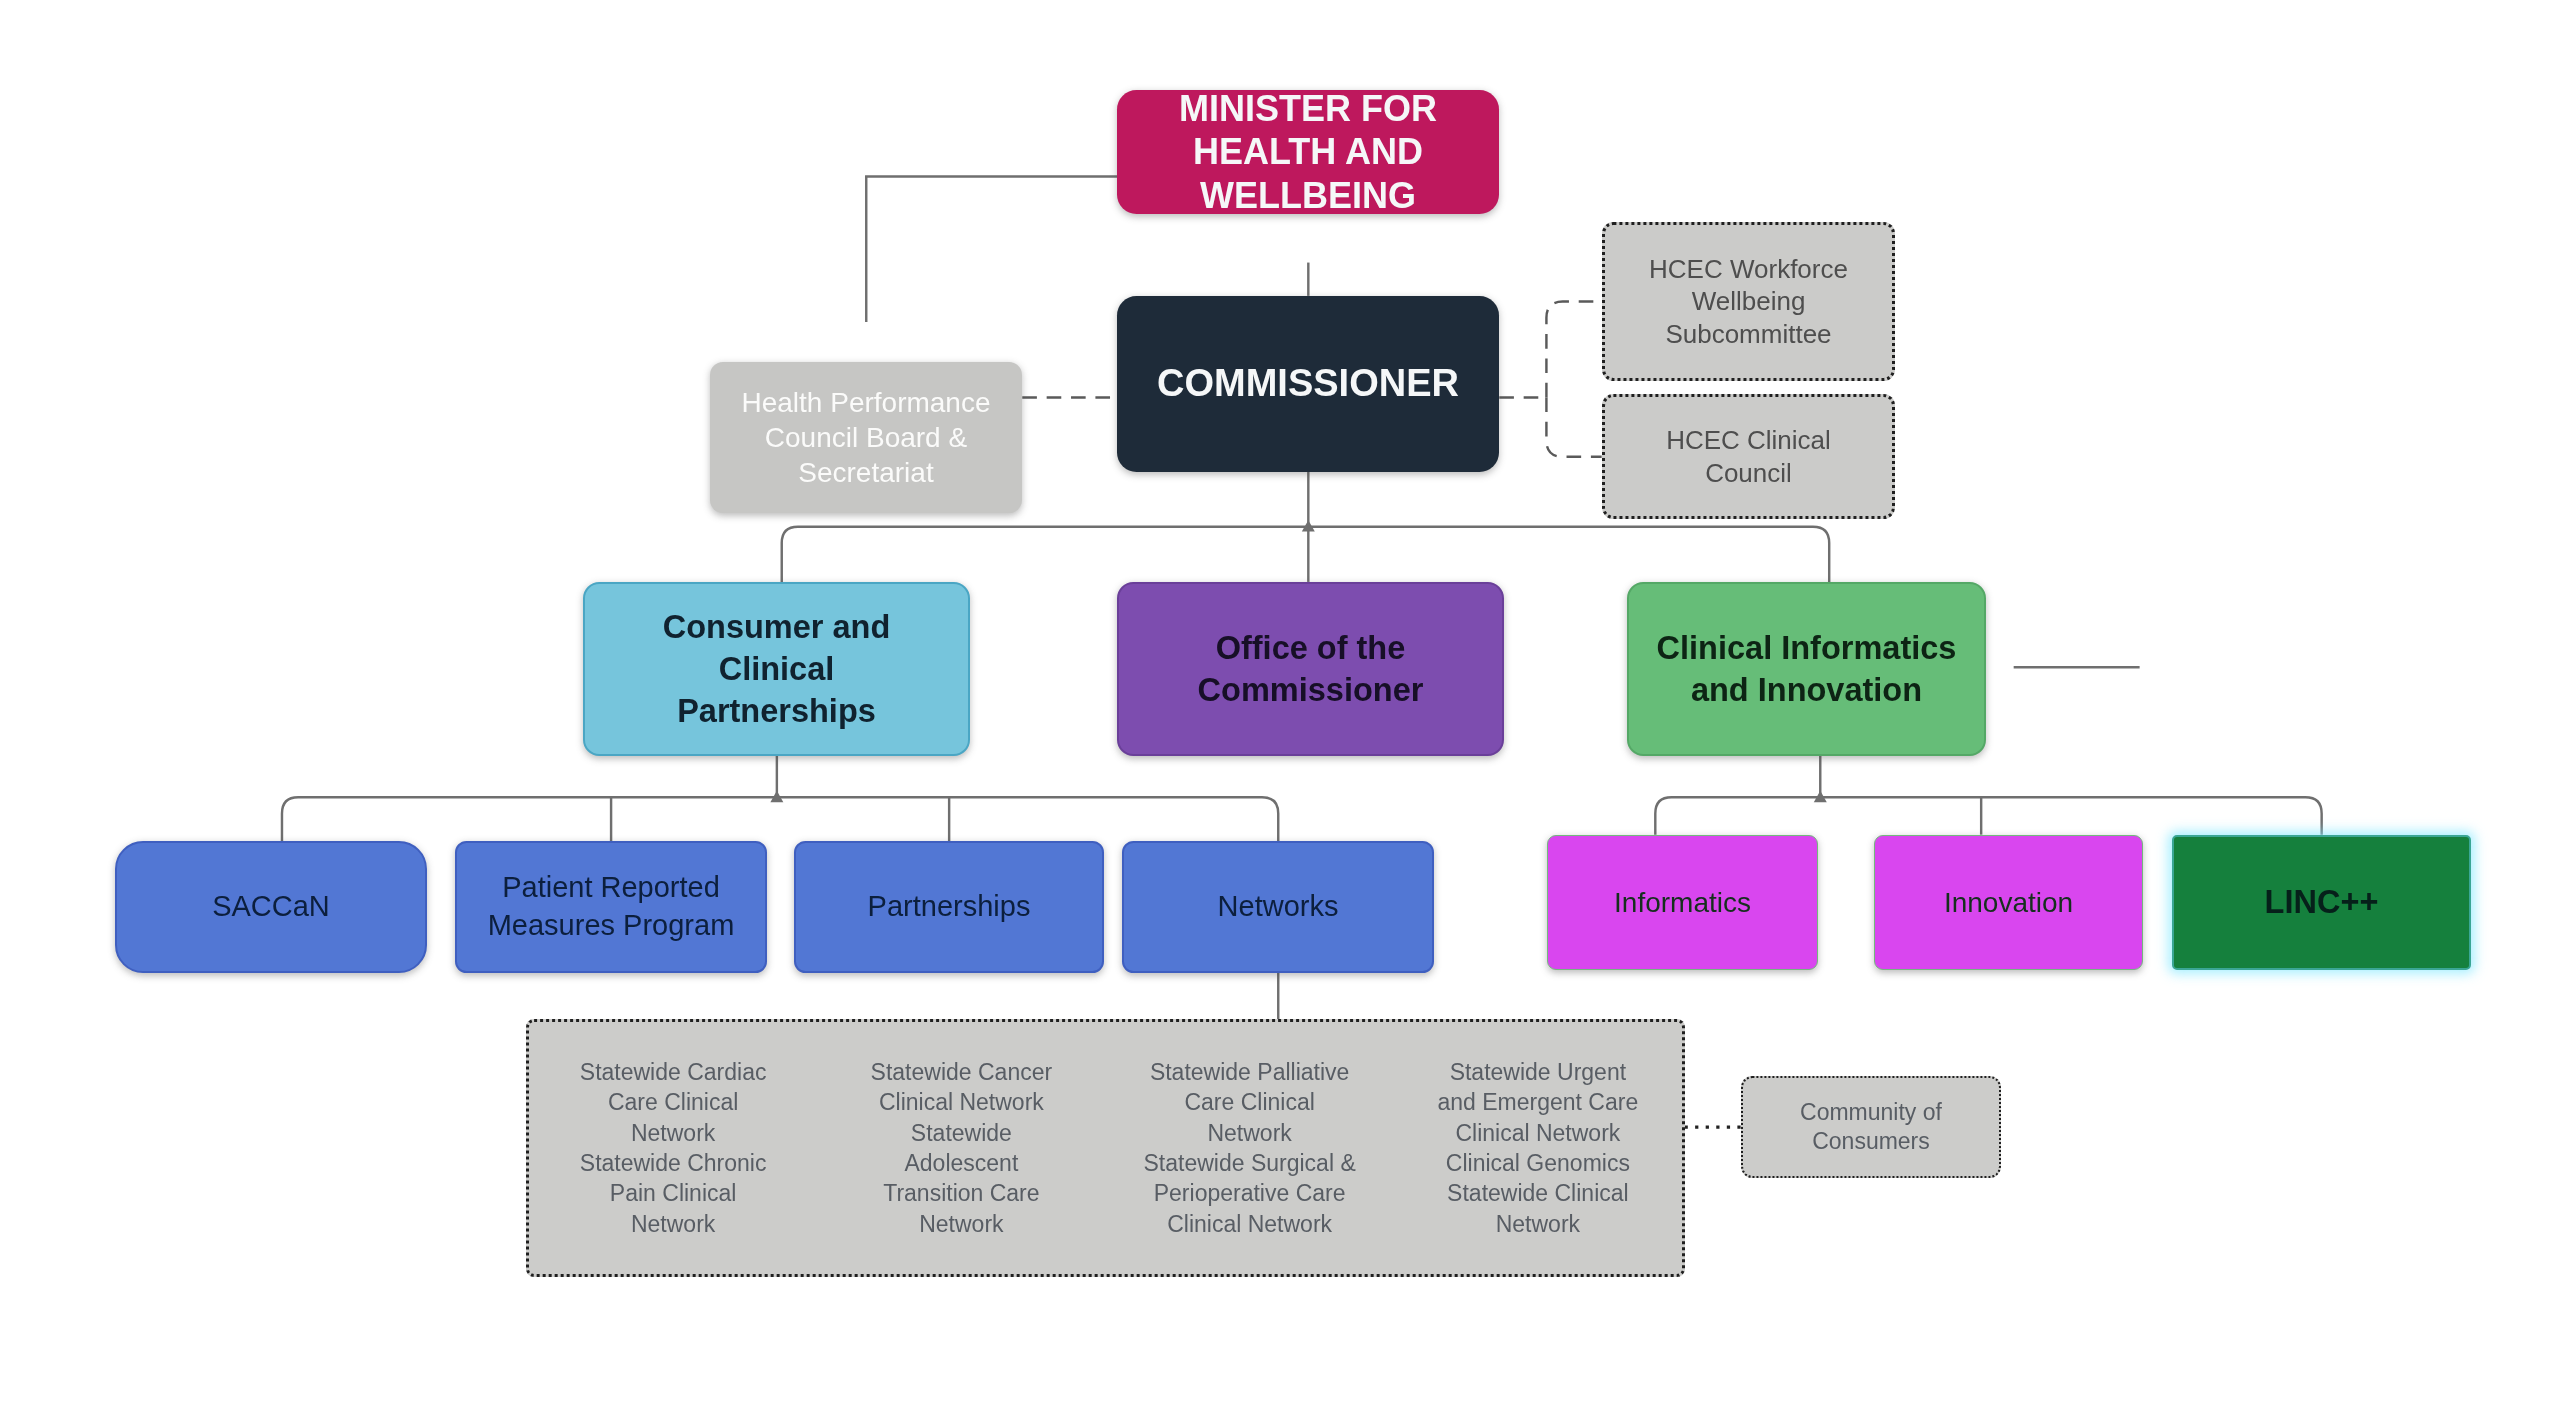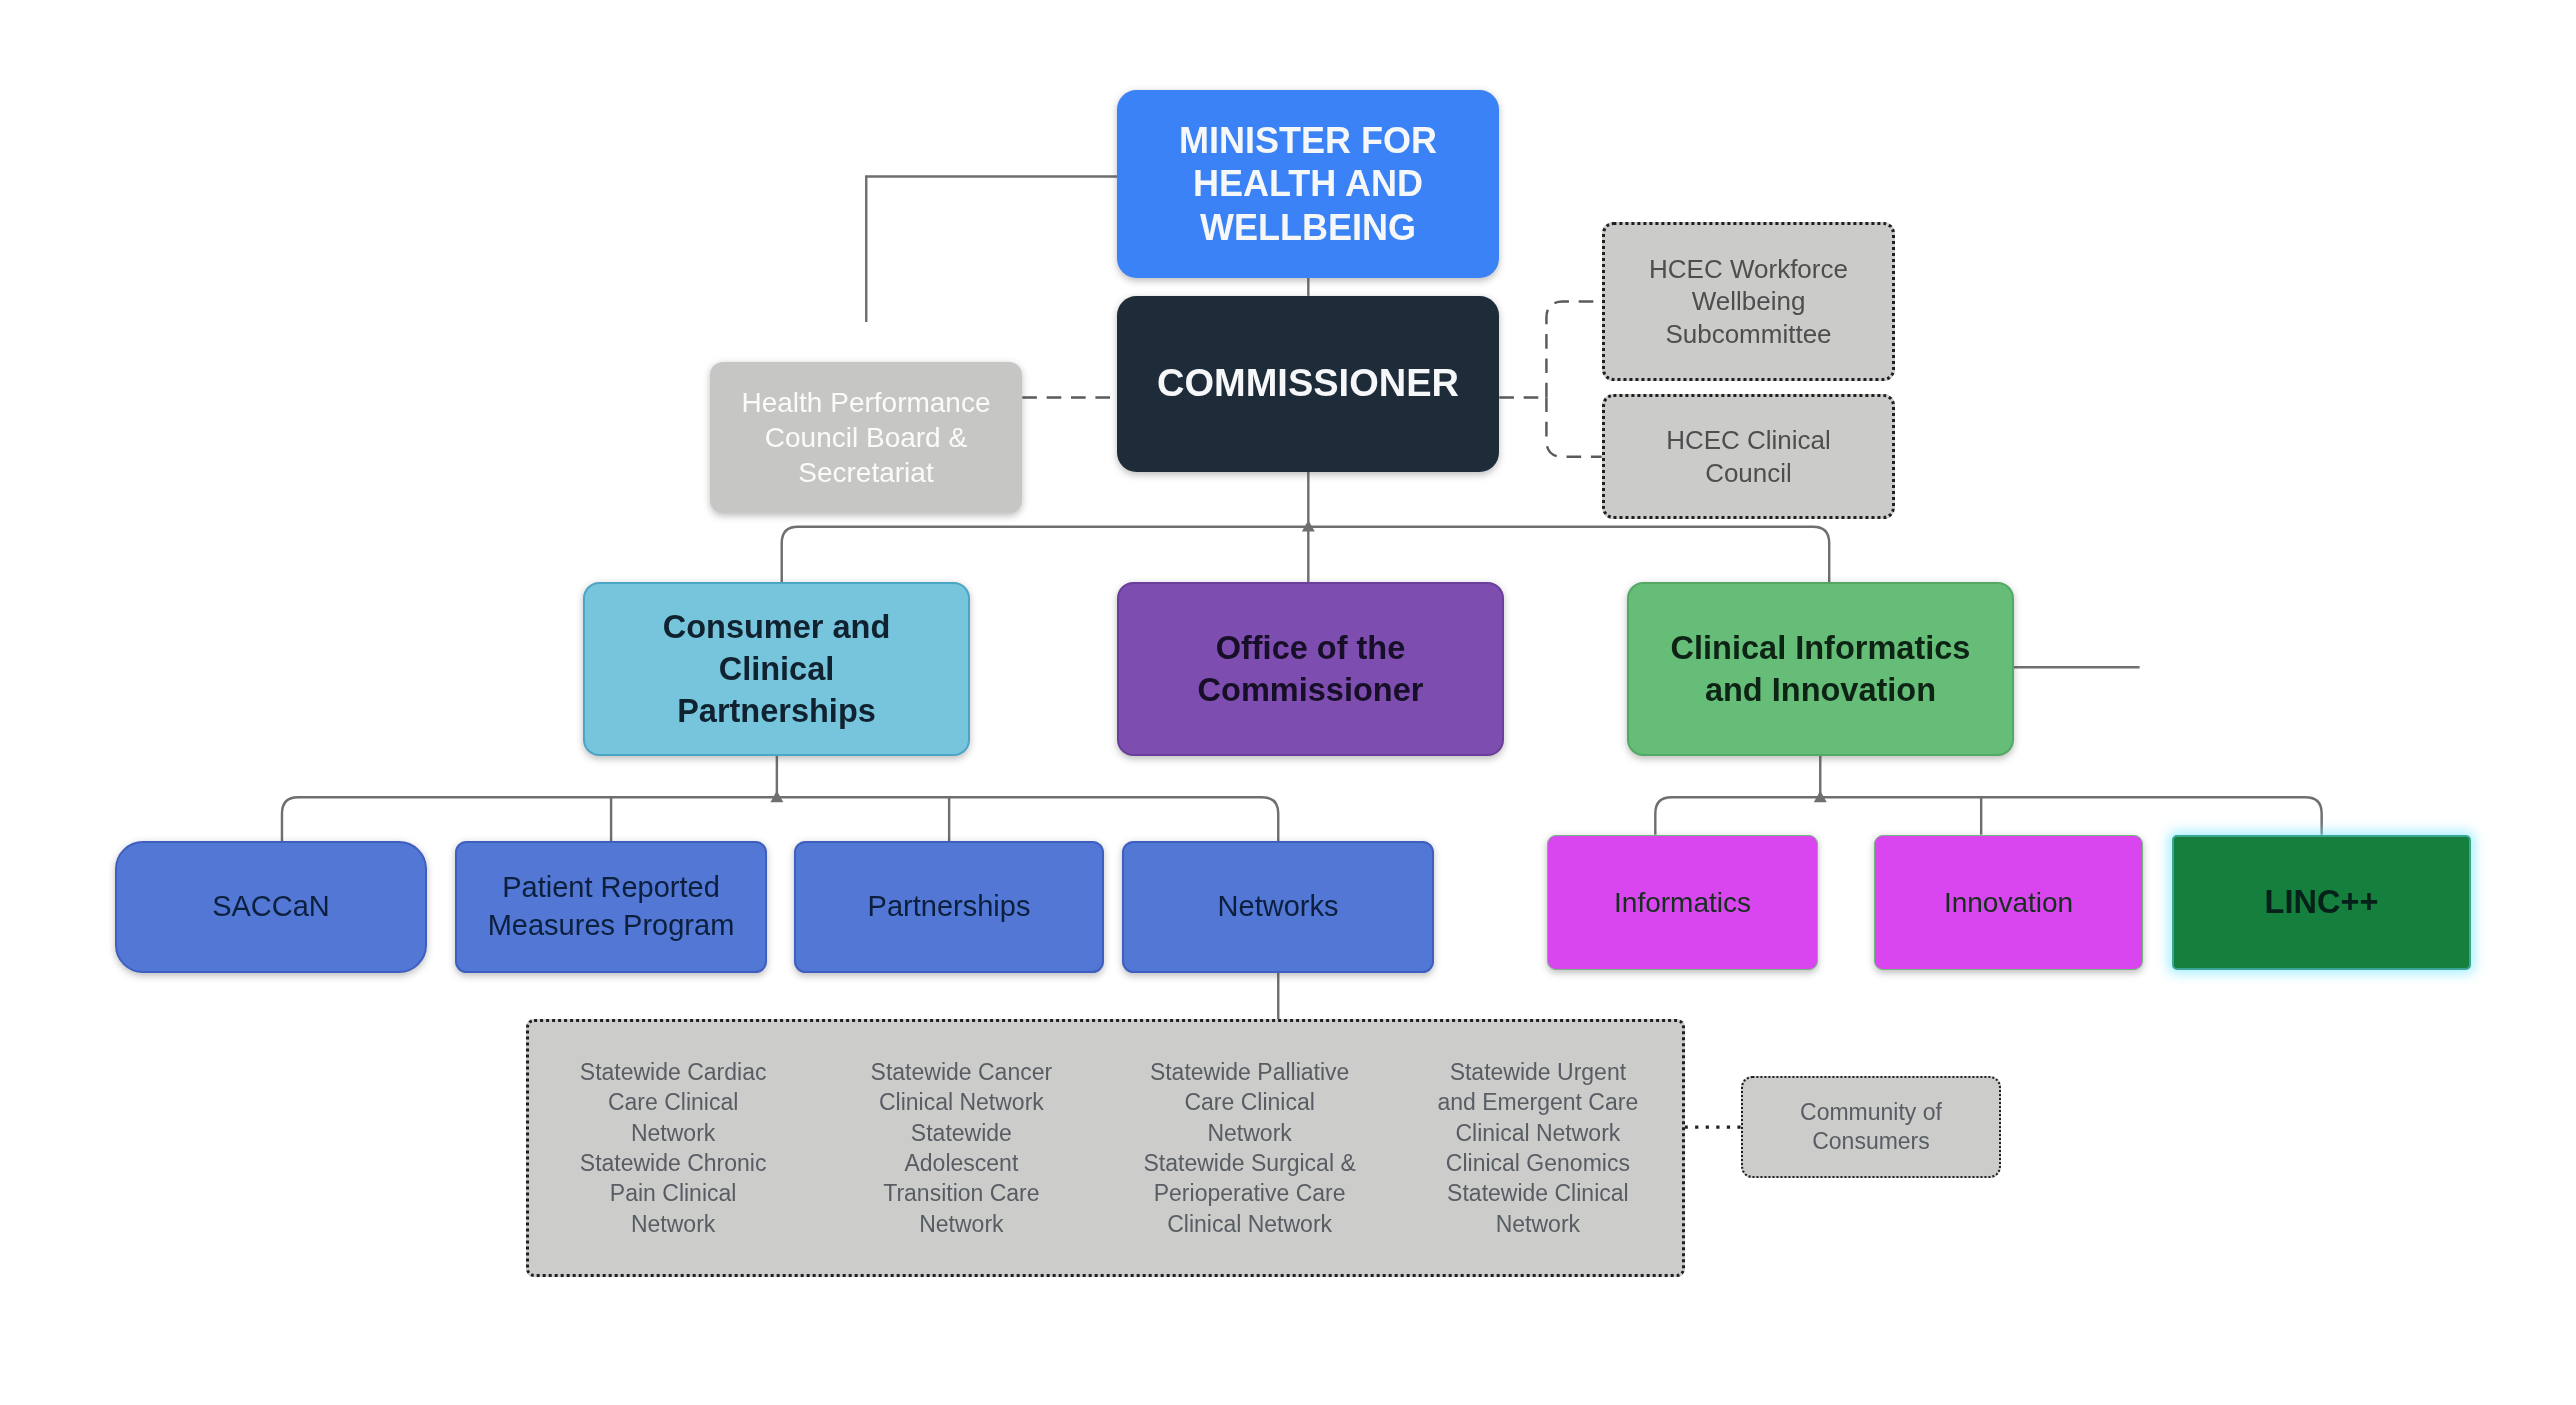--- a/index.html
+++ b/index.html
@@ -13,29 +13,29 @@
   svg.connectors path.dot  { stroke:#222222; stroke-width:4; stroke-dasharray:4 9; }
   svg.connectors polygon { fill:#6f6f6f; }
 
   .node {
     position:absolute; box-sizing:border-box;
     display:flex; align-items:center; justify-content:center;
     text-align:center; white-space:pre-line; line-height:1.25;
   }
   .shadow { box-shadow:0 2.4px 7.3px rgba(70,70,70,0.35); }
 
-  #minister    { left:1117px; top:90px;  width:382px; height:188px; background:#3b82f6; color:#f5f7f8; font-weight:bold; font-size:36px; line-height:1.2; border-radius:19.5px; }
+  #minister    { left:1117px; top:90px;  width:382px; height:124px; background:#be185d; color:#f5f7f8; font-weight:bold; font-size:36px; line-height:1.2; border-radius:19.5px; }
   #commissioner{ left:1117px; top:296px;  width:382px; height:176px; background:#1e2b39; color:#f5f7f8; font-weight:bold; font-size:38px; border-radius:19.5px; }
   #hpc         { left:710px;  top:322px;  width:312px; height:151px; background:#c6c6c4; color:#fbfbfa; font-size:28px; border-radius:13px;margin-top:40px; }
   #hcec-workforce { left:1602px; top:222px; width:293px; height:159px; background:#cbcbc9; color:#4e4e4e; font-size:26px; border:3.3px dotted #1f1f1f; border-radius:11.4px; }
   #hcec-clinical  { left:1602px; top:394px; width:293px; height:125px; background:#cbcbc9; color:#4e4e4e; font-size:26px; border:3.3px dotted #1f1f1f; border-radius:11.4px; }
 
   #consumer { left:583px;  top:582px; width:387px; height:174px; background:#76c5dc; border:2.4px solid #4aa6c4; color:#10222f; font-weight:bold; font-size:32.5px; border-radius:16.3px; line-height:1.3; }
   #office   { left:1117px; top:582px; width:387px; height:174px; background:#7d4daf; border:2.4px solid #6a3f99; color:#170f27; font-weight:bold; font-size:32.5px; border-radius:16.3px; line-height:1.3; }
-  #cii      { left:1627px; top:582px; width:387px; height:174px; background:#66bd78; border:2.4px solid #54a866; color:#0d2414; font-weight:bold; font-size:32.5px; border-radius:16.3px; line-height:1.3; }
+  #cii      { left:1627px; top:582px; width:359px; height:174px; background:#66bd78; border:2.4px solid #54a866; color:#0d2414; font-weight:bold; font-size:32.5px; border-radius:16.3px; line-height:1.3; }
   #mrff     { left:2140px; top:611px; width:215px; height:112px; background:#cdeee9; color:#0b0b0b; font-weight:bold; font-size:29px; border-radius:11.4px; }
 
   .blue { background:#5277d4; border:2.4px solid #3f5fc0; border-radius:11.4px; color:#0c1f3d; font-size:29px; line-height:1.3; }
   #saccan       { left:115px;  top:841px; width:312px; height:132px;border-radius:28px; }
   #prmp         { left:455px;  top:841px; width:312px; height:132px; }
   #partnerships { left:794px;  top:841px; width:310px; height:132px; }
   #networks     { left:1122px; top:841px; width:312px; height:132px; }
 
   .green { background:#d946ef; border:1.6px solid #74b87e; border-radius:9px; color:#15301d; font-size:28px;margin-left:27px; }
   #informatics { left:1520px; top:835px; width:271px; height:135px; }

